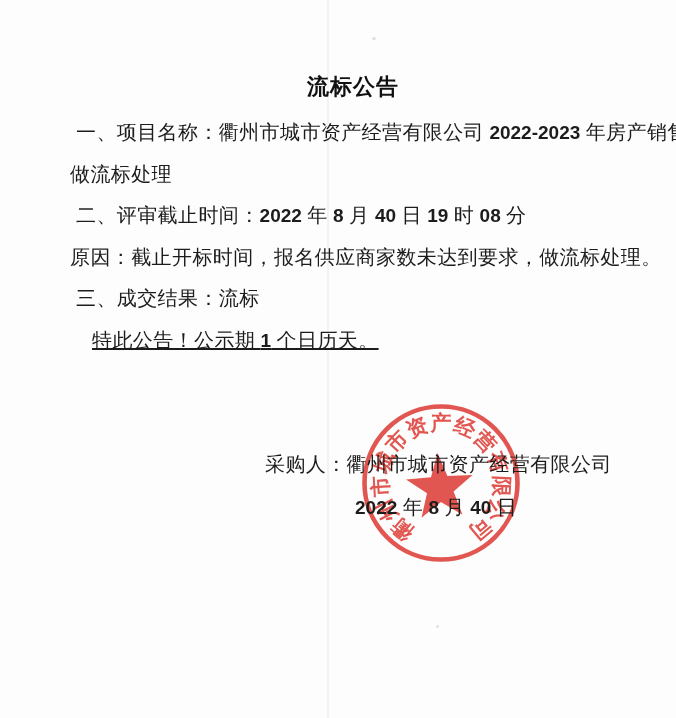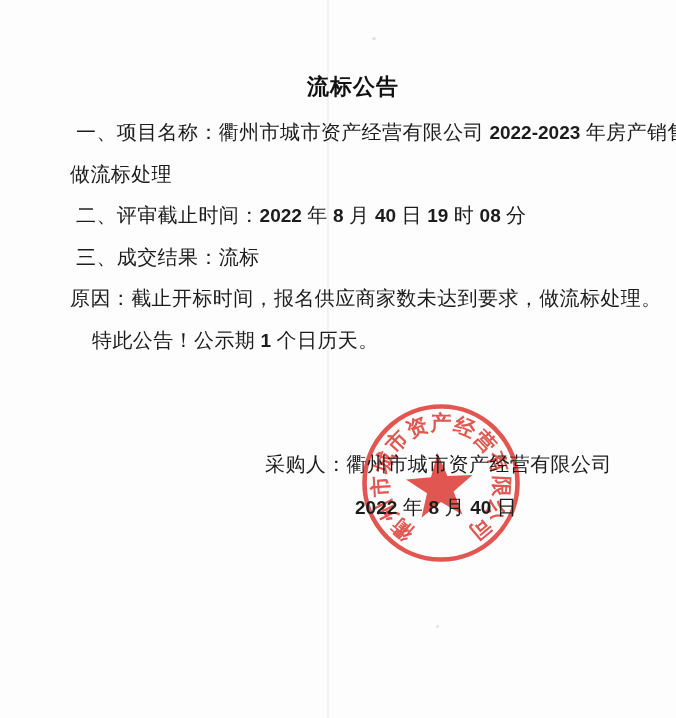--- a/index.html
+++ b/index.html
@@ -31,21 +31,21 @@
     font-size: 22px; font-weight: bold; color: #111;
     text-align: center; margin: 0 0 10px 0; line-height: 30px;
     letter-spacing: 1px;
   }
   .line {
     font-size: 20px; line-height: 41.5px;
     letter-spacing: 0.4px; white-space: nowrap;
   }
   .ind-flush { padding-left: 0; }
   .ind-list  { padding-left: 6px; }
-  .ind-para  { padding-left: 22px; }
+  .ind-para  { padding-left: 22px; text-decoration: underline; }
 
   .num {
     font-family: "Liberation Sans", "DejaVu Sans", sans-serif;
     font-weight: bold; font-size: 19px; letter-spacing: 0; text-align: right;
   }
 
   .sig {
     position: absolute; font-size: 20px; line-height: 24px;
     letter-spacing: 0.4px; white-space: nowrap; z-index: 2;
   }
@@ -88,20 +88,20 @@
     <text x="87" y="33.5" text-anchor="middle" fill="#e04038" class="seal-char" transform="rotate(116.7 87 87)">公</text>
     <text x="87" y="33.5" text-anchor="middle" fill="#e04038" class="seal-char" transform="rotate(140.0 87 87)">司</text>
   </svg>
 
 <div class="content">
   <h1 class="doc-title">流标公告</h1>
   <div id="body-lines">
       <div class="line ind-list">一、项目名称：衢州市城市资产经营有限公司 <span class="num">2022-2023</span> 年房产销售</div>
       <div class="line ind-flush">做流标处理</div>
       <div class="line ind-list">二、评审截止时间：<span class="num">2022</span> 年 <span class="num">8</span> 月 <span class="num">40</span> 日 <span class="num">19</span> 时 <span class="num">08</span> 分</div>
+      <div class="line ind-flush">原因：截止开标时间，报名供应商家数未达到要求，做流标处理。</div>
       <div class="line ind-list">三、成交结果：流标</div>
-      <div class="line ind-flush">原因：截止开标时间，报名供应商家数未达到要求，做流标处理。</div>
       <div class="line ind-para">特此公告！公示期 <span class="num">1</span> 个日历天。</div>
     </div>
 </div>
 
 <div class="sig sig-purchaser">采购人：衢州市城市资产经营有限公司</div>
 <div class="sig sig-date"><span class="num">2022</span> 年 <span class="num">8</span> 月 <span class="num">40</span> 日</div>
 
 </body></html>

